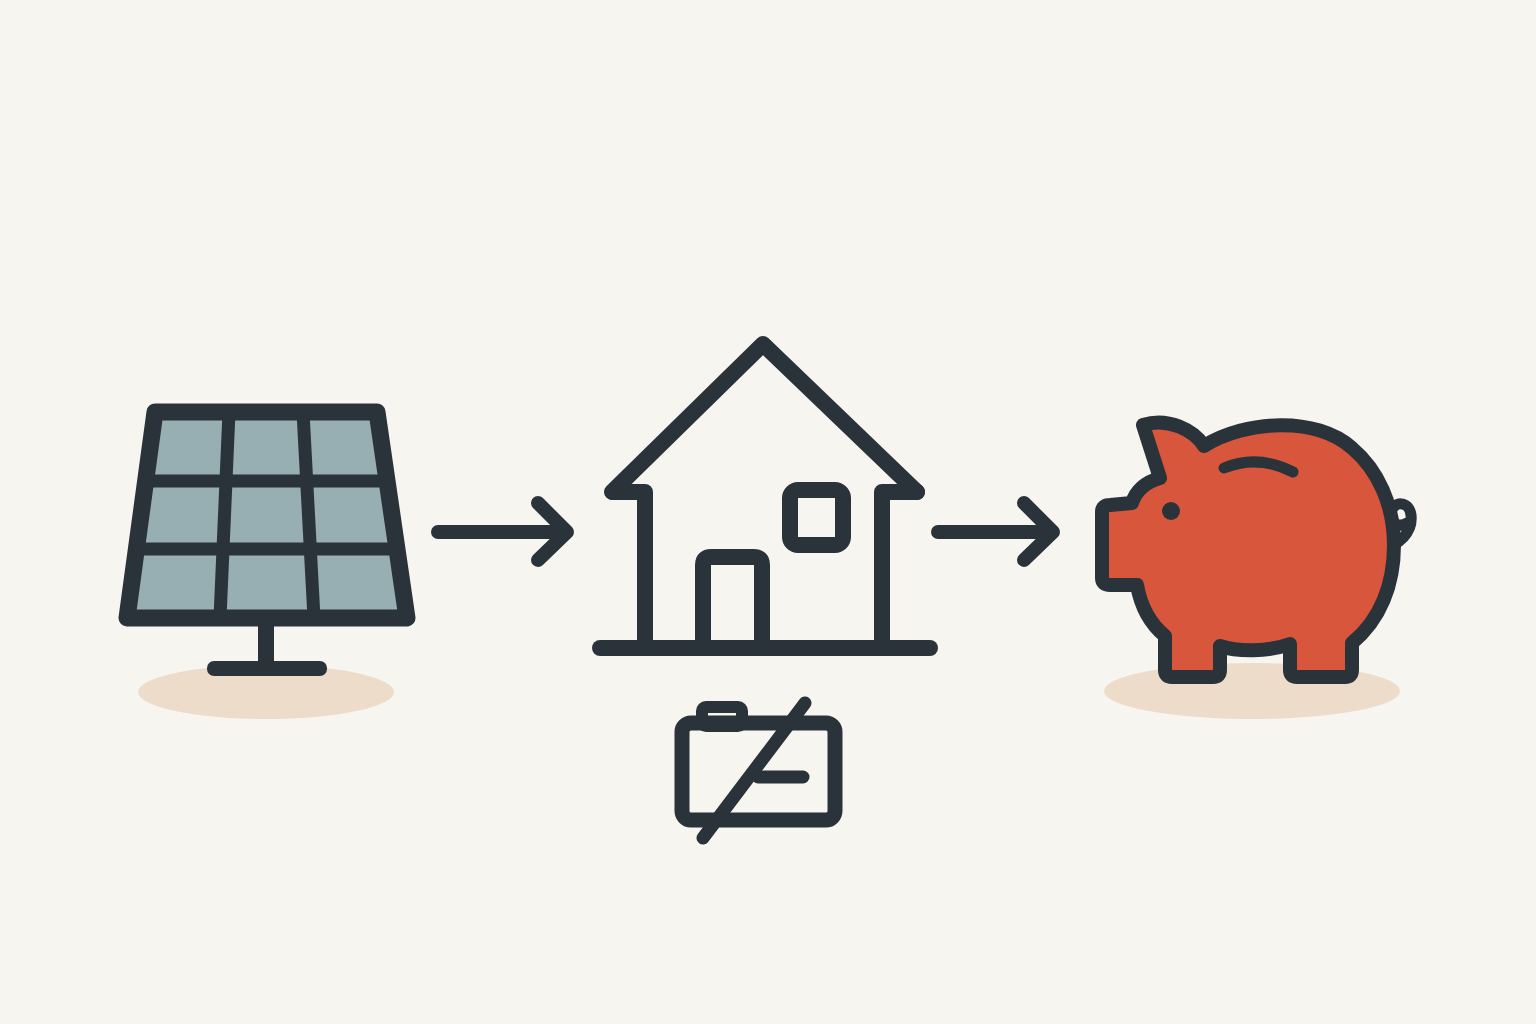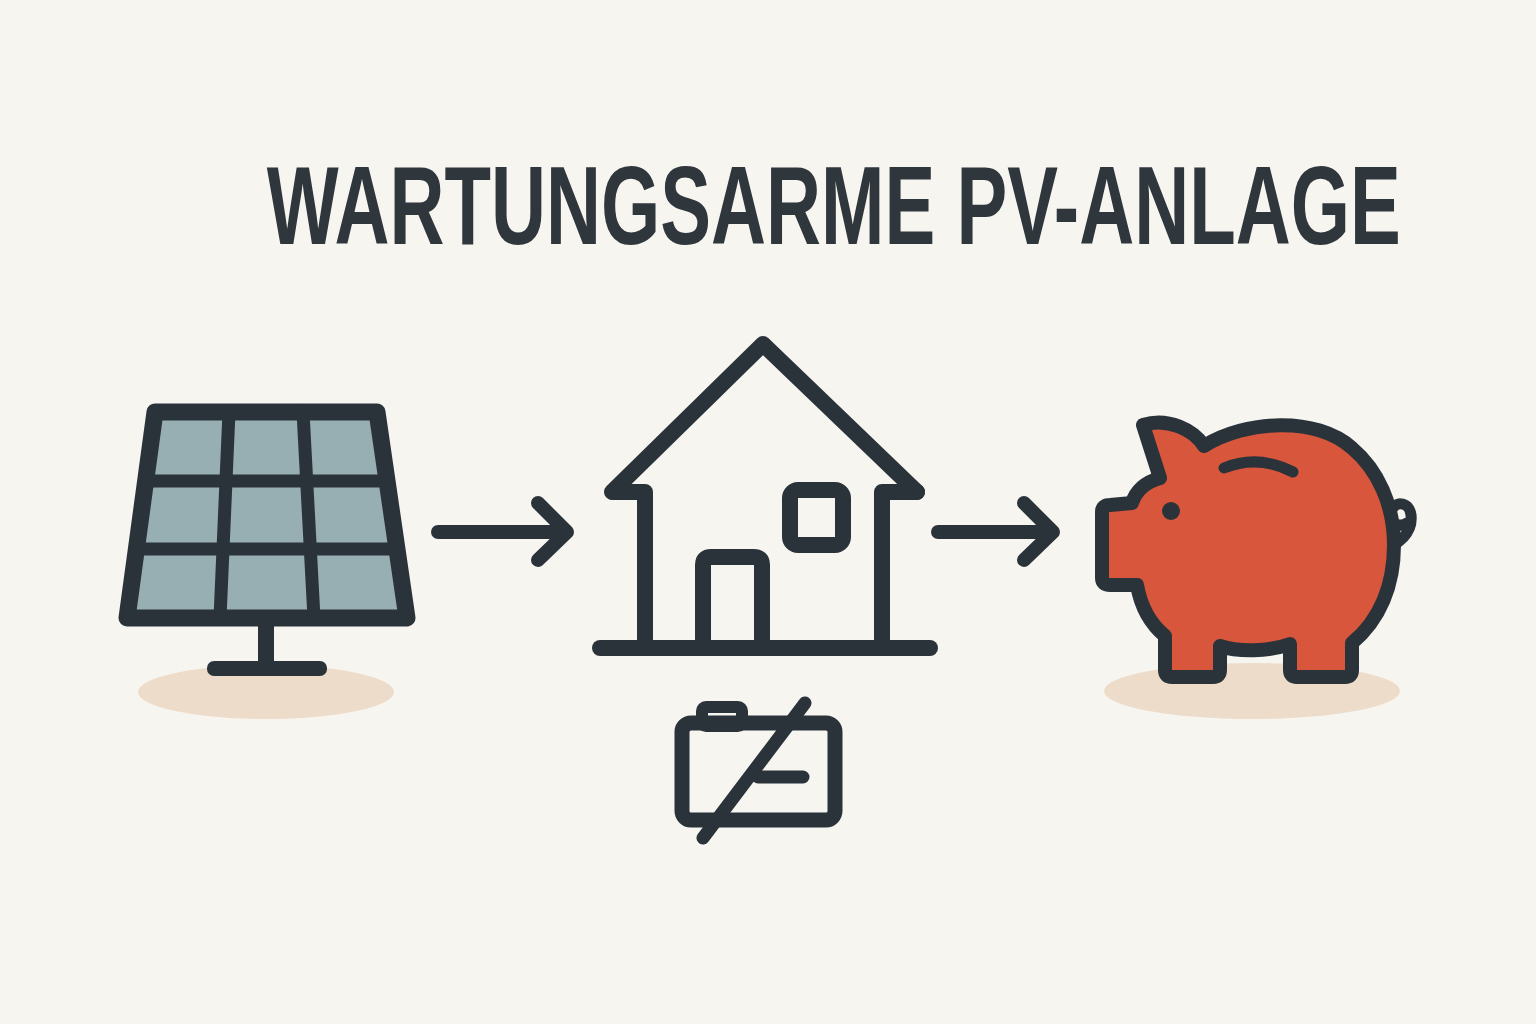--- a/index.html
+++ b/index.html
@@ -56,23 +56,20 @@
     stroke-linecap:round;
     stroke-linejoin:round;
   }
   .shadow-fill{fill:var(--ground-shadow);}
 </style>
 </head>
 <body>
 
 <div class="canvas">
 
-  <h1 class="title">
-    <span class="condense">WARTUNGSARME PV-ANLAGE</span>
-  </h1>
 
   <svg class="art" viewBox="0 0 1536 1024">
 
     <ellipse class="shadow-fill" cx="266" cy="692" rx="128" ry="27"></ellipse>
     <ellipse class="shadow-fill" cx="1252" cy="691" rx="148" ry="28"></ellipse>
 
     <g>
       <rect class="ink-fill" x="258" y="600" width="16" height="68"></rect>
       <rect class="ink-fill" x="207" y="661" width="120" height="15" rx="7"></rect>
       <path class="cell-fill ink-line" style="stroke-width:17" d="M 155 412 L 377 412 L 407 618 L 127 618 Z"></path>

